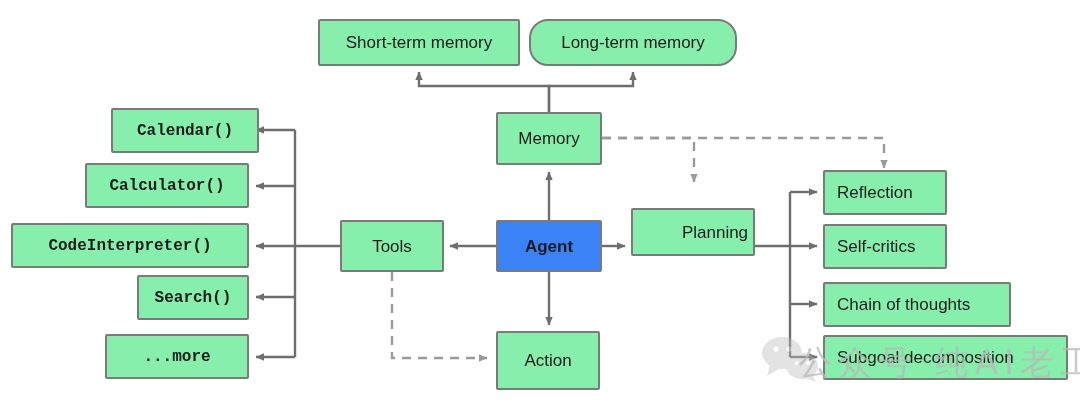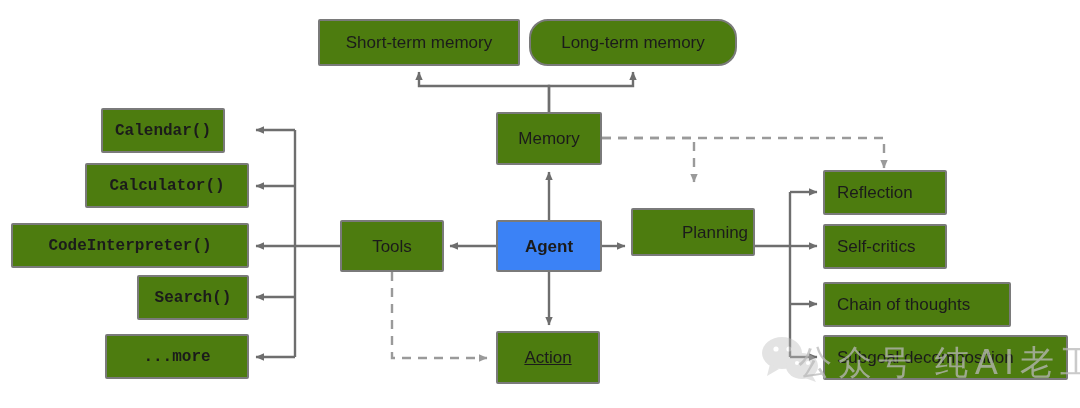--- a/index.html
+++ b/index.html
@@ -19,21 +19,21 @@
     position: absolute;
     left: 0;
     top: 0;
     width: 1080px;
     height: 408px;
     pointer-events: none;
   }
   .node {
     position: absolute;
     box-sizing: border-box;
-    background: #4d7c0f;
+    background: #86efac;
     border: 2px solid #7a7a7a;
     border-radius: 2px;
     display: flex;
     align-items: center;
     justify-content: center;
     color: #1b1b1b;
     font-size: 17px;
     font-family: "Liberation Sans", sans-serif;
     line-height: 1;
     white-space: nowrap;
@@ -136,25 +136,25 @@
   </div>
 
   <div class="node agent" style="left:496px; top:220px; width:106px; height:52px;">
     <span>Agent</span>
   </div>
 
   <div class="node" style="left:631px; top:208px; width:124px; height:48px;padding-left:44px;">
     <span>Planning</span>
   </div>
 
-  <div class="node" style="left:496px; top:331px; width:104px; height:53px;text-decoration:underline;">
+  <div class="node" style="left:496px; top:331px; width:104px; height:59px;">
     <span>Action</span>
   </div>
 
-  <div class="node mono" style="left:101px; top:108px; width:124px; height:45px;">
+  <div class="node mono" style="left:111px; top:108px; width:148px; height:45px;">
     <span>Calendar()</span>
   </div>
 
   <div class="node mono" style="left:85px; top:163px; width:164px; height:45px;">
     <span>Calculator()</span>
   </div>
 
   <div class="node mono" style="left:11px; top:223px; width:238px; height:45px;">
     <span>CodeInterpreter()</span>
   </div>

